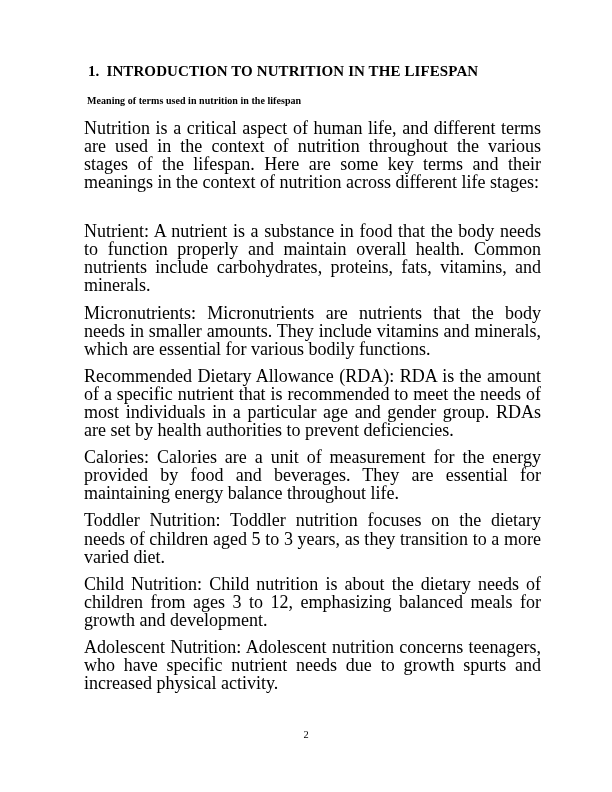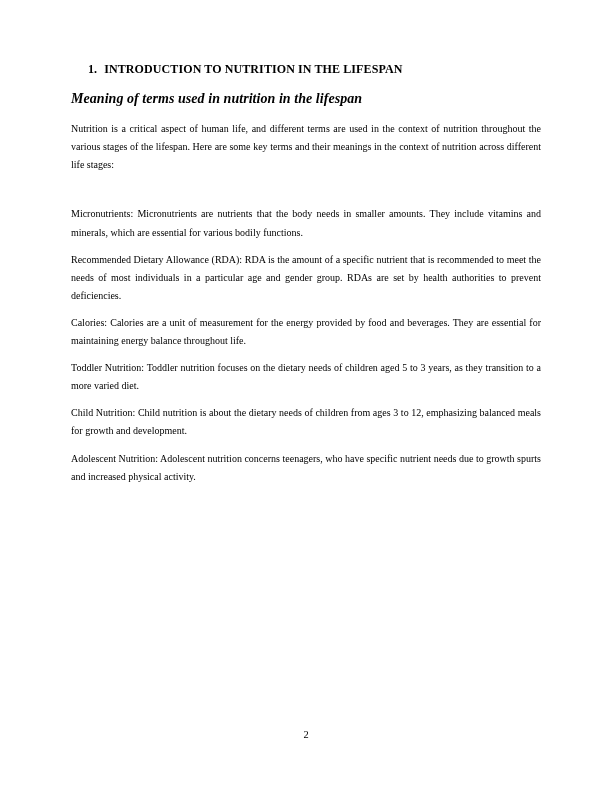--- a/index.html
+++ b/index.html
@@ -20,43 +20,42 @@
     overflow: hidden;
     box-sizing: border-box;
   }
   .content {
     position: absolute;
     left: 71px;
     top: 62px;
     width: 470px;
   }
   h1.doc-heading {
-    font-size: 12px;
+    font-size: 15px;
     font-weight: bold;
     margin: 0 0 13px 0;
     padding-left: 17px;
     line-height: 1.25;
     letter-spacing: 0.1px;
     text-indent: 0;
   }
   h1.doc-heading .num {
     margin-right: 7px;
   }
   h2.sub-heading {
-    font-size: 14px;
+    font-size: 10px;
     font-weight: bold;
-    margin: 0 0 12px 0;
+    margin: 0 0 12px 16px;
     line-height: 1.3;
     letter-spacing: 0.05px;
-    font-style: italic;
   }
   p.para {
-    font-size: 10px;
+    font-size: 18px;
     line-height: 18.1px;
-    margin: 0 0 9px 0;
+    margin: 0 0 9px 13px;
     text-align: justify;
     text-justify: inter-word;
     hyphens: none;
   }
   p.intro {
     margin-bottom: 31px;
   }
   .page-number {
     position: absolute;
     left: 0;
@@ -72,20 +71,21 @@
 
 <div class="page">
   <div class="content">
 
     <h1 class="doc-heading"><span class="num">1.</span><span>INTRODUCTION TO NUTRITION IN THE LIFESPAN</span></h1>
 
     <h2 class="sub-heading">Meaning of terms used in nutrition in the lifespan</h2>
 
     <p class="para intro">Nutrition is a critical aspect of human life, and different terms are used in the context of nutrition throughout the various stages of the lifespan. Here are some key terms and their meanings in the context of nutrition across different life stages:</p>
 
+    <p class="para">Nutrient: A nutrient is a substance in food that the body needs to function properly and maintain overall health. Common nutrients include carbohydrates, proteins, fats, vitamins, and minerals.</p>
     <p class="para">Micronutrients: Micronutrients are nutrients that the body needs in smaller amounts. They include vitamins and minerals, which are essential for various bodily functions.</p>
     <p class="para">Recommended Dietary Allowance (RDA): RDA is the amount of a specific nutrient that is recommended to meet the needs of most individuals in a particular age and gender group. RDAs are set by health authorities to prevent deficiencies.</p>
     <p class="para">Calories: Calories are a unit of measurement for the energy provided by food and beverages. They are essential for maintaining energy balance throughout life.</p>
     <p class="para">Toddler Nutrition: Toddler nutrition focuses on the dietary needs of children aged 5 to 3 years, as they transition to a more varied diet.</p>
     <p class="para">Child Nutrition: Child nutrition is about the dietary needs of children from ages 3 to 12, emphasizing balanced meals for growth and development.</p>
     <p class="para">Adolescent Nutrition: Adolescent nutrition concerns teenagers, who have specific nutrient needs due to growth spurts and increased physical activity.</p>
 
   </div>
 
   <div class="page-number">2</div>

